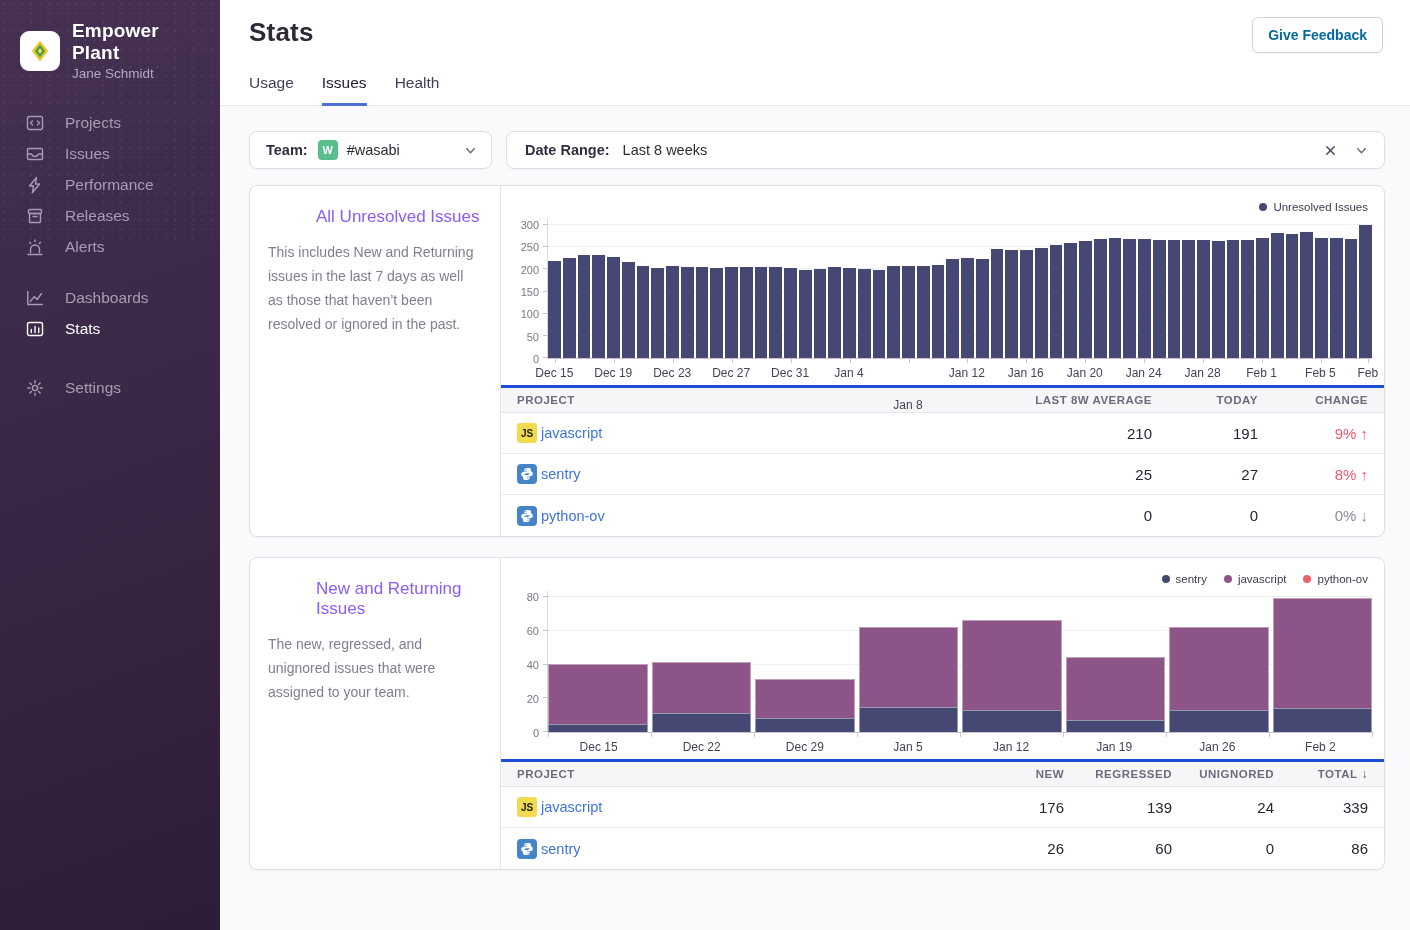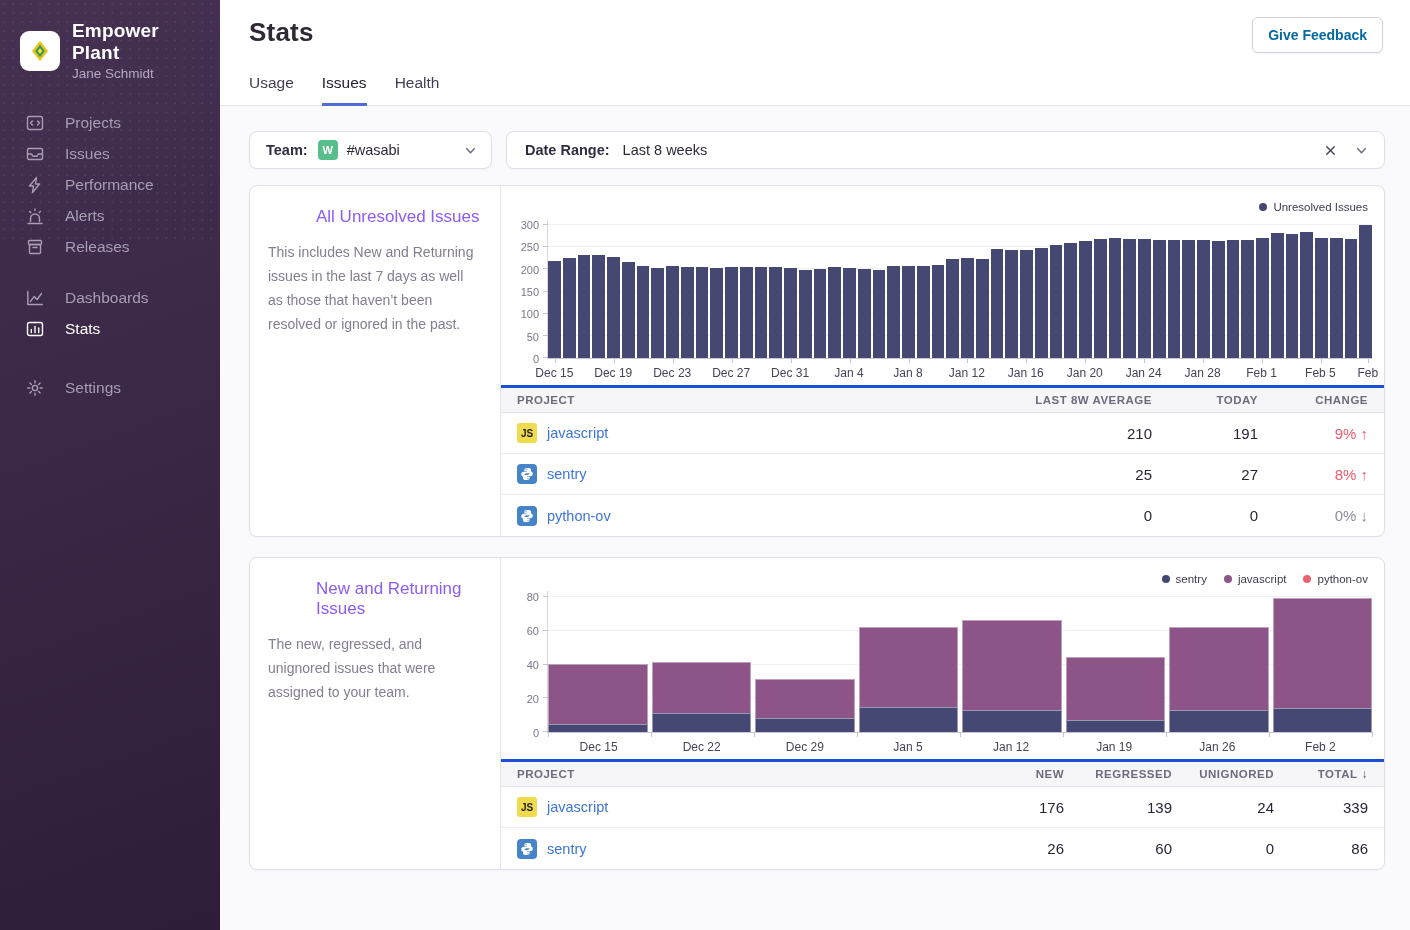--- a/index.html
+++ b/index.html
@@ -80,21 +80,21 @@
 
   
   .table { margin-top:2px; }
   .thead { display:flex; align-items:center; height:28px; background:#f6f5f8; border-top:3px solid #1d4ed8; border-bottom:1px solid #e7e3ec; padding:0 16px; }
   .th { font-size:11.5px; font-weight:700; letter-spacing:.5px; color:#6f6a7c; text-transform:uppercase; text-align:right; }
   .th.first { flex:1; text-align:left; }
   .th .sort { margin-left:4px; color:#57516b; font-size:12px; }
   .trow { display:flex; align-items:center; height:41px; padding:0 16px; border-bottom:1px solid #eceaf0; }
   .trow:last-child { border-bottom:none; }
   .td { font-size:15px; color:#2b2436; text-align:right; }
-  .td.first { flex:1; display:flex; align-items:center; gap:10px; text-align:center; }
+  .td.first { flex:1; display:flex; align-items:center; gap:4px; text-align:center; }
   .proj-link { color:#3d74db; font-size:14.5px; text-decoration:none; cursor:pointer; }
   .badge-js { width:20px; height:20px; border-radius:3px; background:#f0db4f; color:#1e1e1e; font-size:10px; font-weight:700; display:flex; align-items:center; justify-content:center; }
   .badge-py { width:20px; height:20px; border-radius:4px; background:#4584c9; display:flex; align-items:center; justify-content:center; }
   .badge-py svg { width:14px; height:14px; }
   
   .t1 .c1 { width:240px; } .t1 .c2 { width:106px; } .t1 .c3 { width:110px; }
   .t2 .c1 { width:100px; } .t2 .c2 { width:108px; } .t2 .c3 { width:102px; } .t2 .c4 { width:94px; }
 </style>
 </head>
 <body>
@@ -140,36 +140,36 @@
             <span style="display: flex;">
               <svg viewBox="0 0 18 18">
                 <path d="M10.5 1.5 3.5 10h4l-1 6.5L13.5 8h-4z"></path>
               </svg>
             </span>
             <span>Performance</span>
           </div>
           <div class="nav-item">
             <span style="display: flex;">
               <svg viewBox="0 0 18 18">
+                <rect x="2.5" y="2.5" width="13" height="4" rx="1"></rect>
+                <rect x="3.5" y="6.5" width="11" height="9" rx="1"></rect>
+                <path d="M7 9.5h4"></path>
+              </svg>
+            </span>
+            <span>Releases</span>
+          </div>
+          <div class="nav-item">
+            <span style="display: flex;">
+              <svg viewBox="0 0 18 18">
                 <path d="M4.5 14.5v-3a4.5 4.5 0 0 1 9 0v3"></path>
                 <path d="M2 16.5h14"></path>
                 <path d="M9 2v1.6M3.6 4.4l1.1 1.1M14.4 4.4l-1.1 1.1"></path>
               </svg>
             </span>
             <span>Alerts</span>
-          </div>
-          <div class="nav-item">
-            <span style="display: flex;">
-              <svg viewBox="0 0 18 18">
-                <rect x="2.5" y="2.5" width="13" height="4" rx="1"></rect>
-                <rect x="3.5" y="6.5" width="11" height="9" rx="1"></rect>
-                <path d="M7 9.5h4"></path>
-              </svg>
-            </span>
-            <span>Releases</span>
           </div>
         </div>
         <div class="nav-group">
           <div class="nav-item">
             <span style="display: flex;">
               <svg viewBox="0 0 18 18">
                 <path d="M1.8 2.5v13h14.5"></path>
                 <path d="M4.3 12.5 8.2 7.6l2.9 2.9 4.4-6"></path>
               </svg>
             </span>
@@ -466,21 +466,21 @@
                   <div class="xtick" style="left: 99.5%;"></div>
                 </div>
               </div>
               <div class="xlabels">
                 <span class="xlab-sparse" style="left: 0.892857%;">Dec 15</span>
                 <span class="xlab-sparse" style="left: 8.03571%;">Dec 19</span>
                 <span class="xlab-sparse" style="left: 15.1786%;">Dec 23</span>
                 <span class="xlab-sparse" style="left: 22.3214%;">Dec 27</span>
                 <span class="xlab-sparse" style="left: 29.4643%;">Dec 31</span>
                 <span class="xlab-sparse" style="left: 36.6071%;">Jan 4</span>
-                <span class="xlab-sparse" style="left: 43.75%;">Jan 8</span>
+                <span class="xlab-sparse" style="left: 43.75%; margin-top: 32px;">Jan 8</span>
                 <span class="xlab-sparse" style="left: 50.8929%;">Jan 12</span>
                 <span class="xlab-sparse" style="left: 58.0357%;">Jan 16</span>
                 <span class="xlab-sparse" style="left: 65.1786%;">Jan 20</span>
                 <span class="xlab-sparse" style="left: 72.3214%;">Jan 24</span>
                 <span class="xlab-sparse" style="left: 79.4643%;">Jan 28</span>
                 <span class="xlab-sparse" style="left: 86.6071%;">Feb 1</span>
                 <span class="xlab-sparse" style="left: 93.75%;">Feb 5</span>
                 <span class="xlab-sparse" style="left: 99.5%;">Feb</span>
               </div>
             </div>

